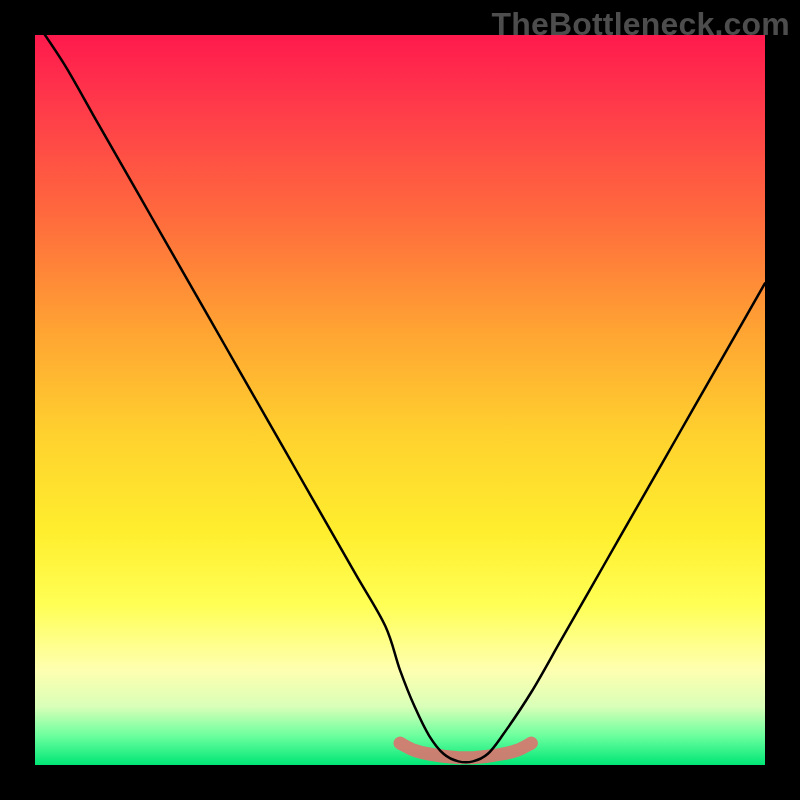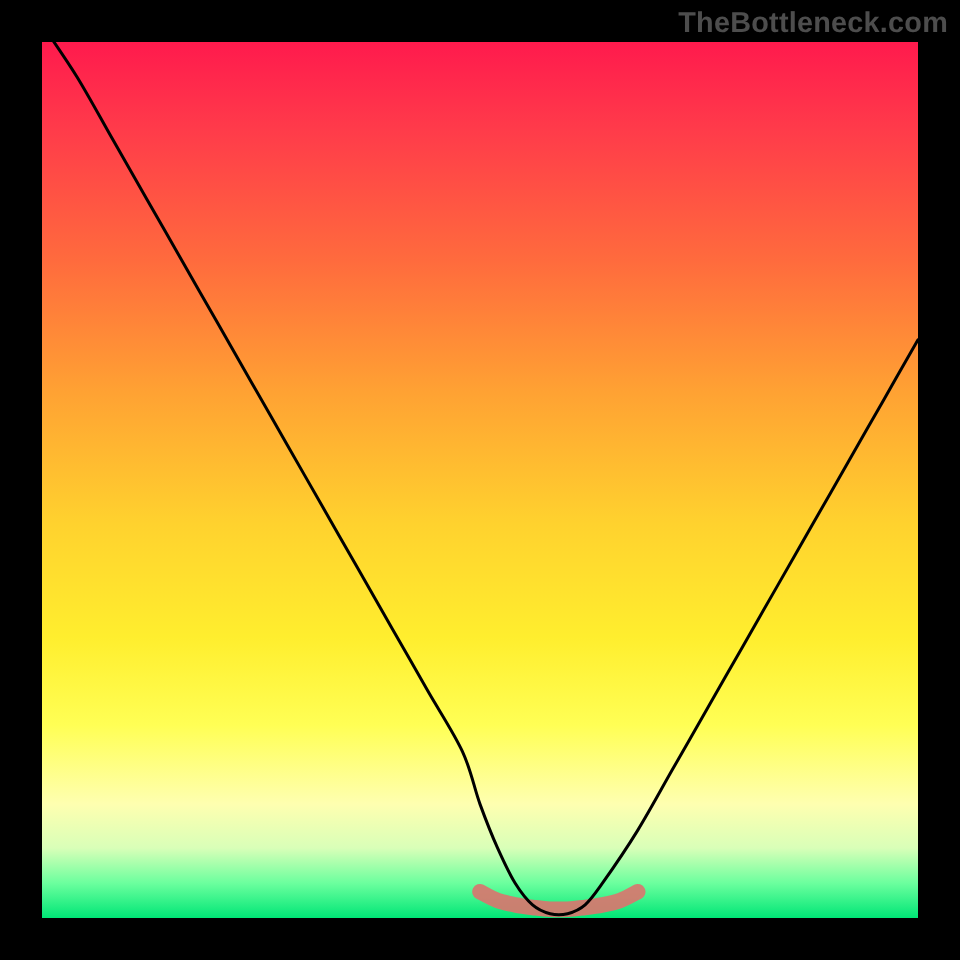--- a/index.html
+++ b/index.html
@@ -45,21 +45,21 @@
       #d9ffb8 92%,
       #6cff9e 96%,
       #00e676 100%
     );
   }
   .watermark {
     position: absolute;
     top: 6px;
     right: 10px;
     color: #4d4d4d;
-    font-size: 24px;
+    font-size: 32px;
     font-weight: 600;
     letter-spacing: 0.2px;
     user-select: none;
   }
   svg.curve {
     position: absolute;
     left: 0;
     top: 0;
     width: 100%;
     height: 100%;

